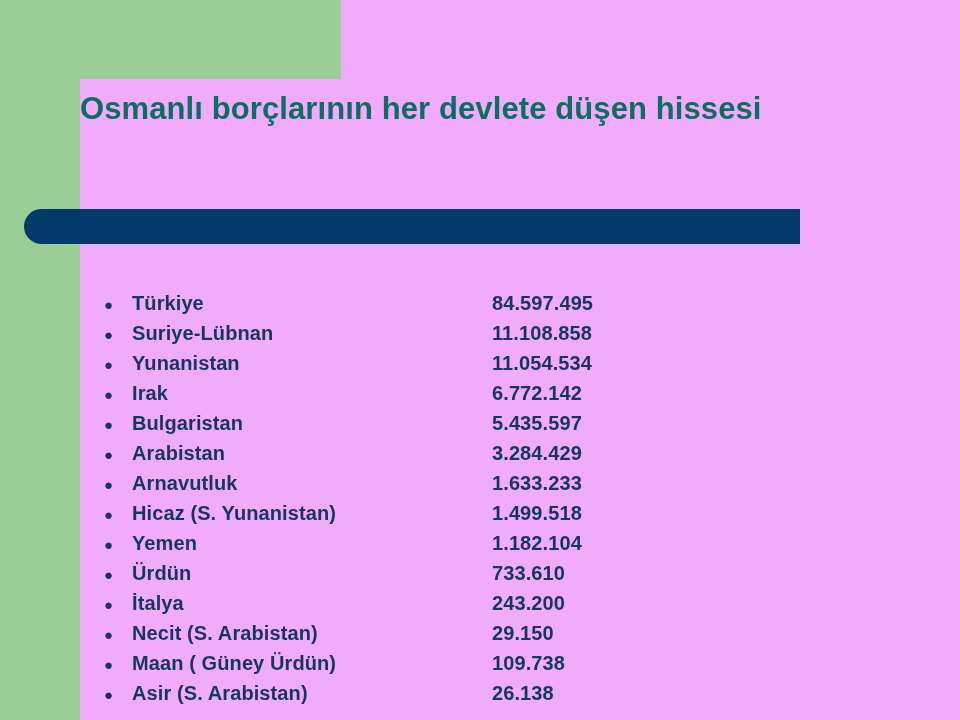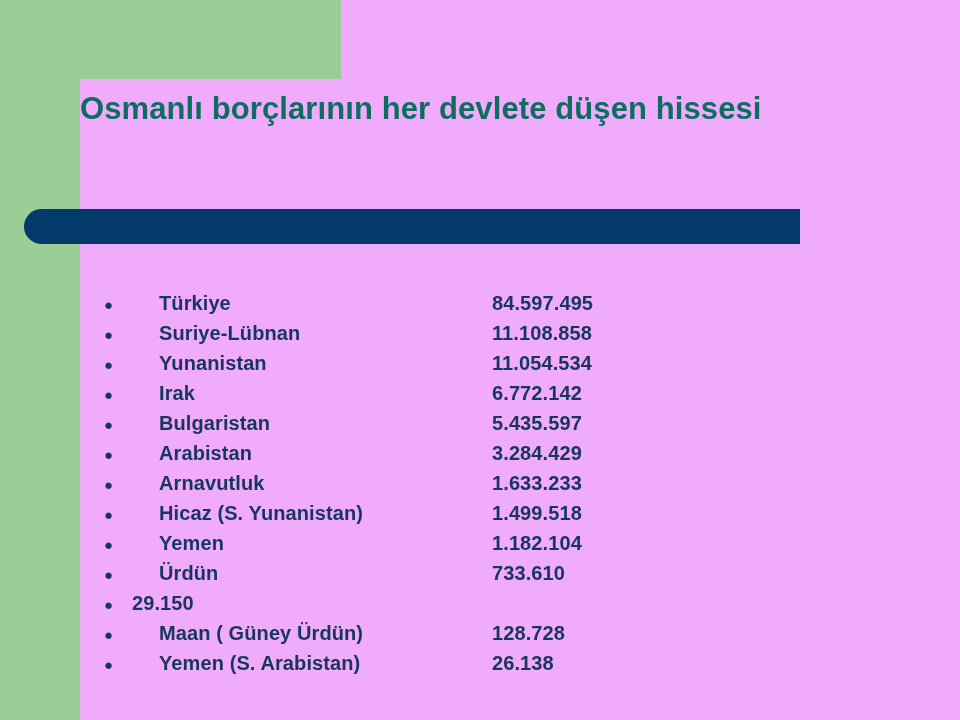--- a/index.html
+++ b/index.html
@@ -89,21 +89,20 @@
     font-size: 15px;
     line-height: 1;
   }
   .bullet-dot::before {
     content: "\25CF";
   }
   .row-label {
     flex: 1 1 auto;
     white-space: nowrap;
     padding-right: 8px;
-    margin-left: 27px;
   }
   .row-value {
     flex: 0 0 auto;
     text-align: left;
     white-space: nowrap;
     min-width: 132px;
     margin-top: 36px;
   }
 </style>
 </head>
@@ -164,27 +163,33 @@
         <span class="row-label">Yemen</span>
         <span class="row-value">1.182.104</span>
       </li>
       <li class="bullet-row">
         <span class="bullet-dot"></span>
         <span class="row-label">Ürdün</span>
         <span class="row-value">733.610</span>
       </li>
       <li class="bullet-row">
         <span class="bullet-dot"></span>
+        <span class="row-label">İtalya</span>
+        <span class="row-value">243.200</span>
+      </li>
+      <li class="bullet-row">
+        <span class="bullet-dot"></span>
+        <span class="row-label">Necit (S. Arabistan)</span>
         <span class="row-value">29.150</span>
       </li>
       <li class="bullet-row">
         <span class="bullet-dot"></span>
         <span class="row-label">Maan ( Güney Ürdün)</span>
-        <span class="row-value">128.728</span>
+        <span class="row-value">109.738</span>
       </li>
       <li class="bullet-row">
         <span class="bullet-dot"></span>
-        <span class="row-label">Yemen (S. Arabistan)</span>
+        <span class="row-label">Asir (S. Arabistan)</span>
         <span class="row-value">26.138</span>
       </li>
     </ul>
 
 </div>
 
 </body></html>

